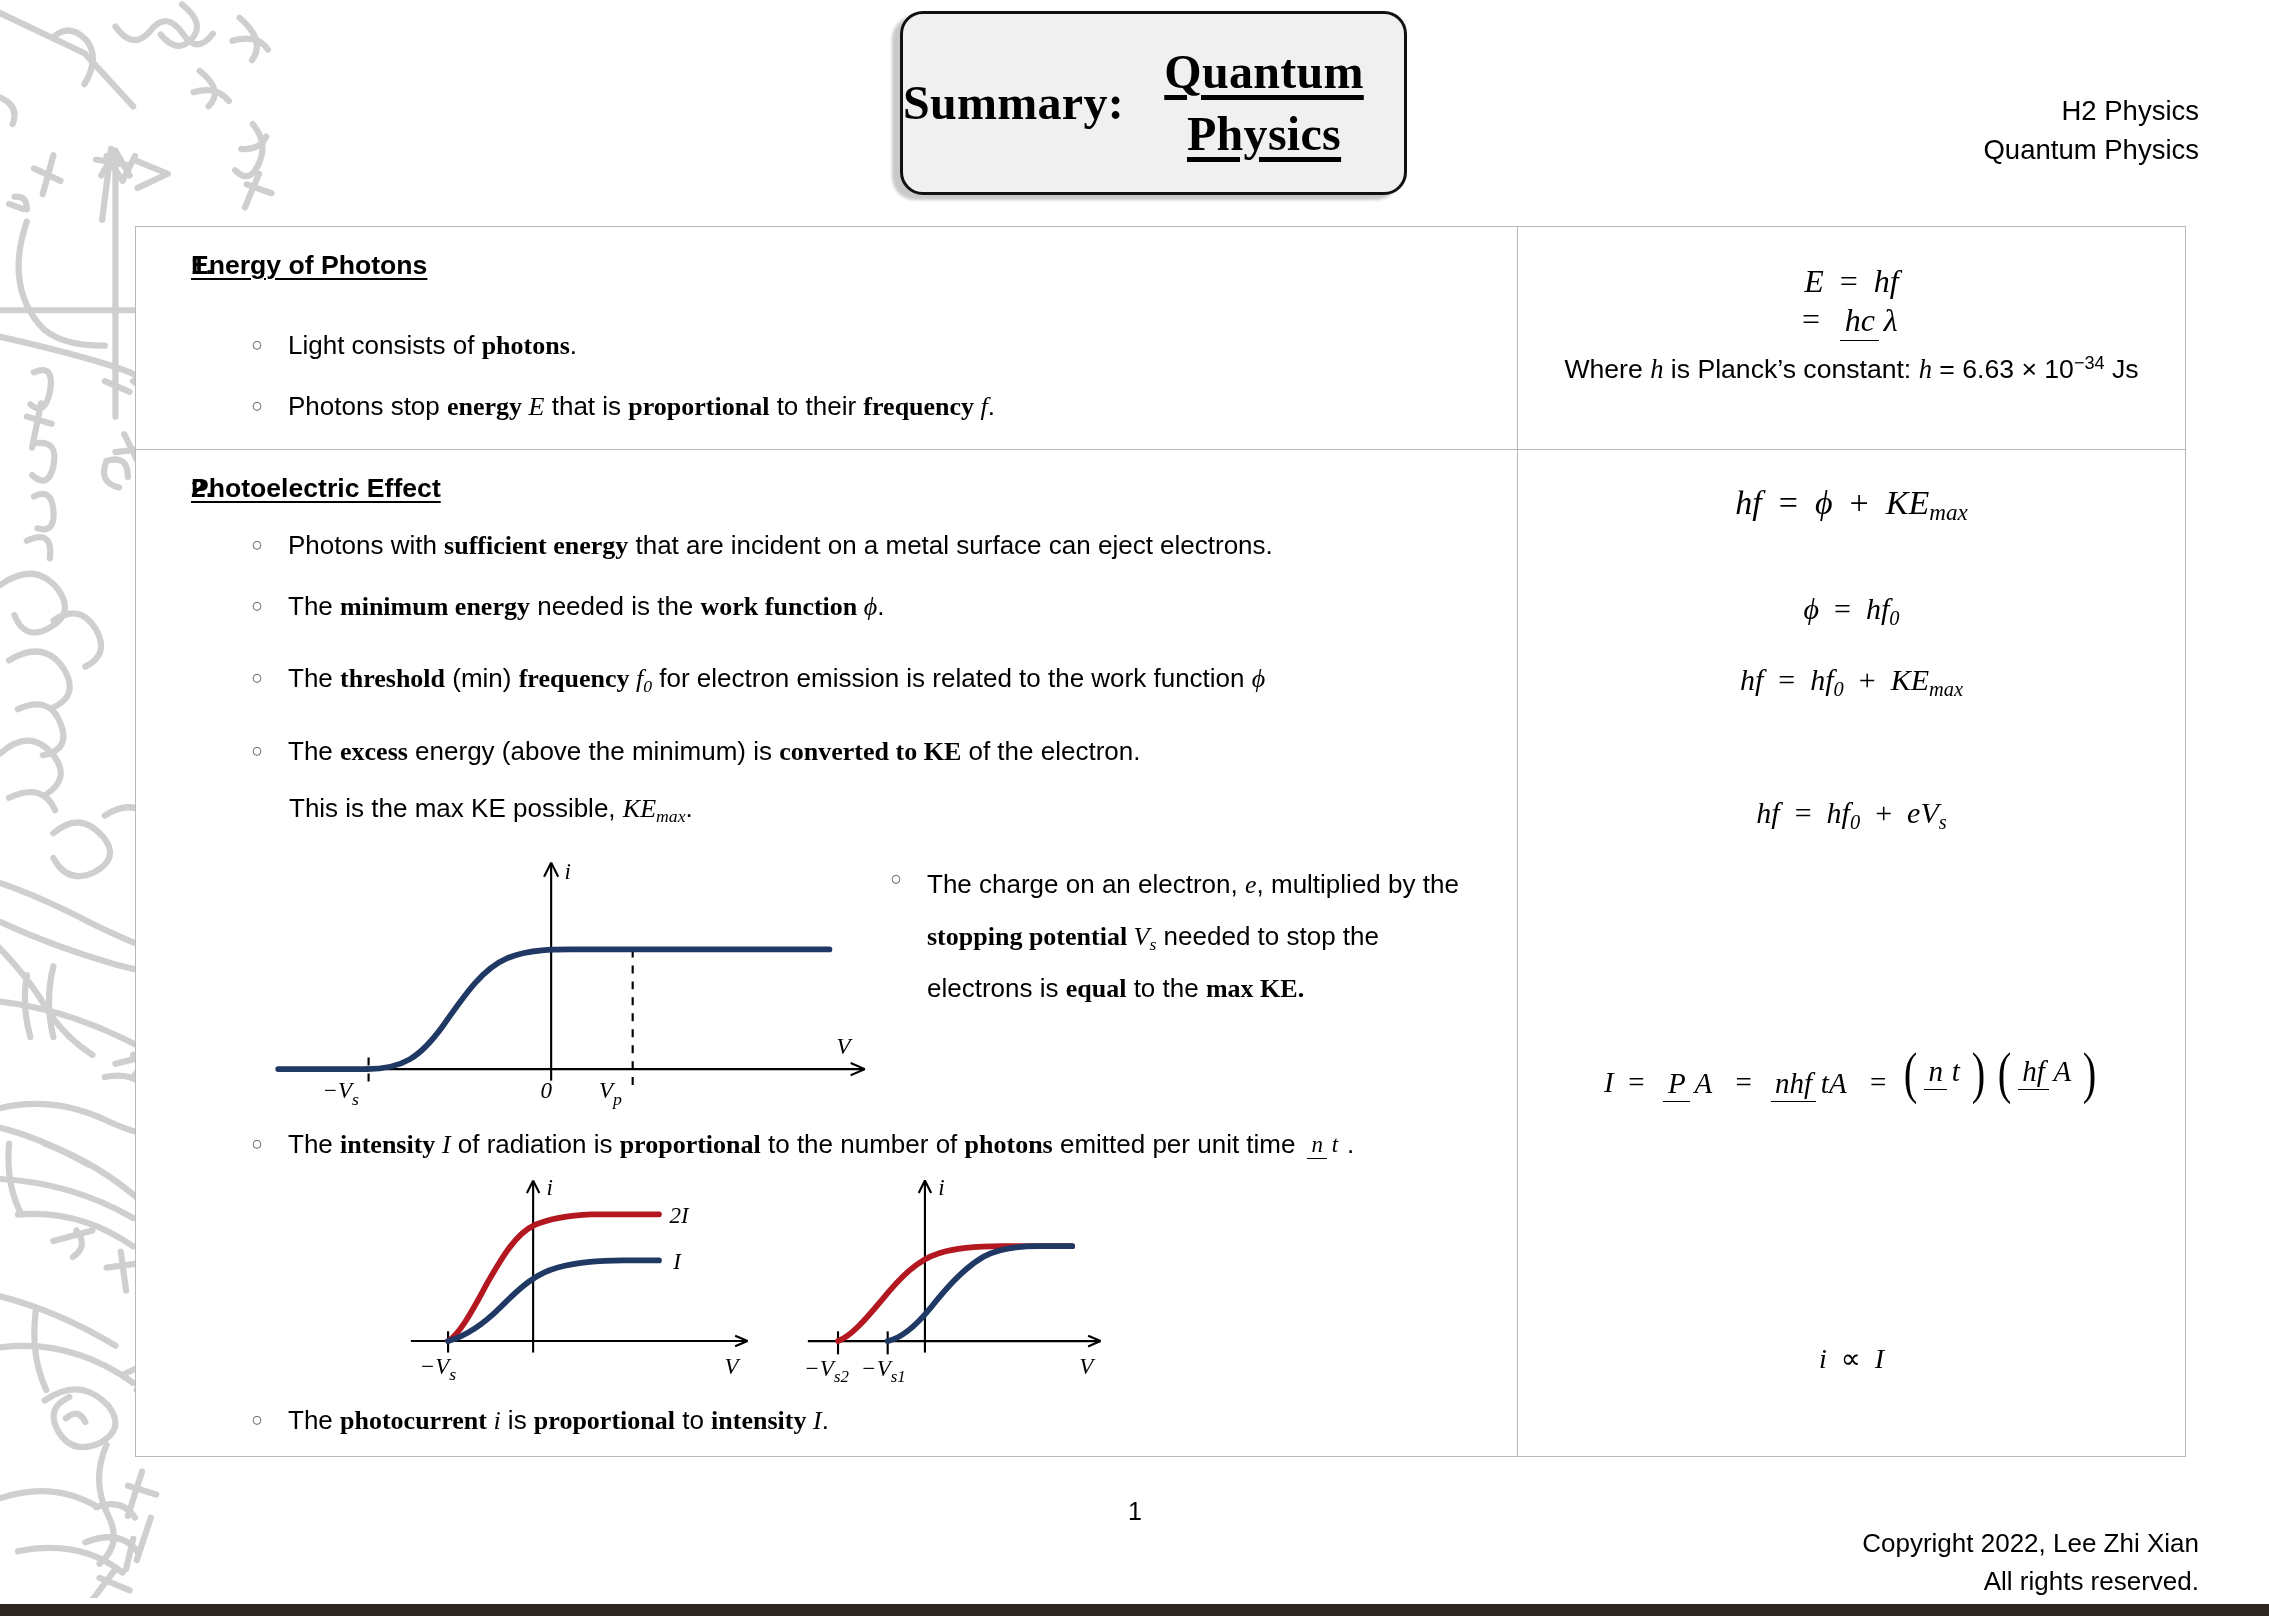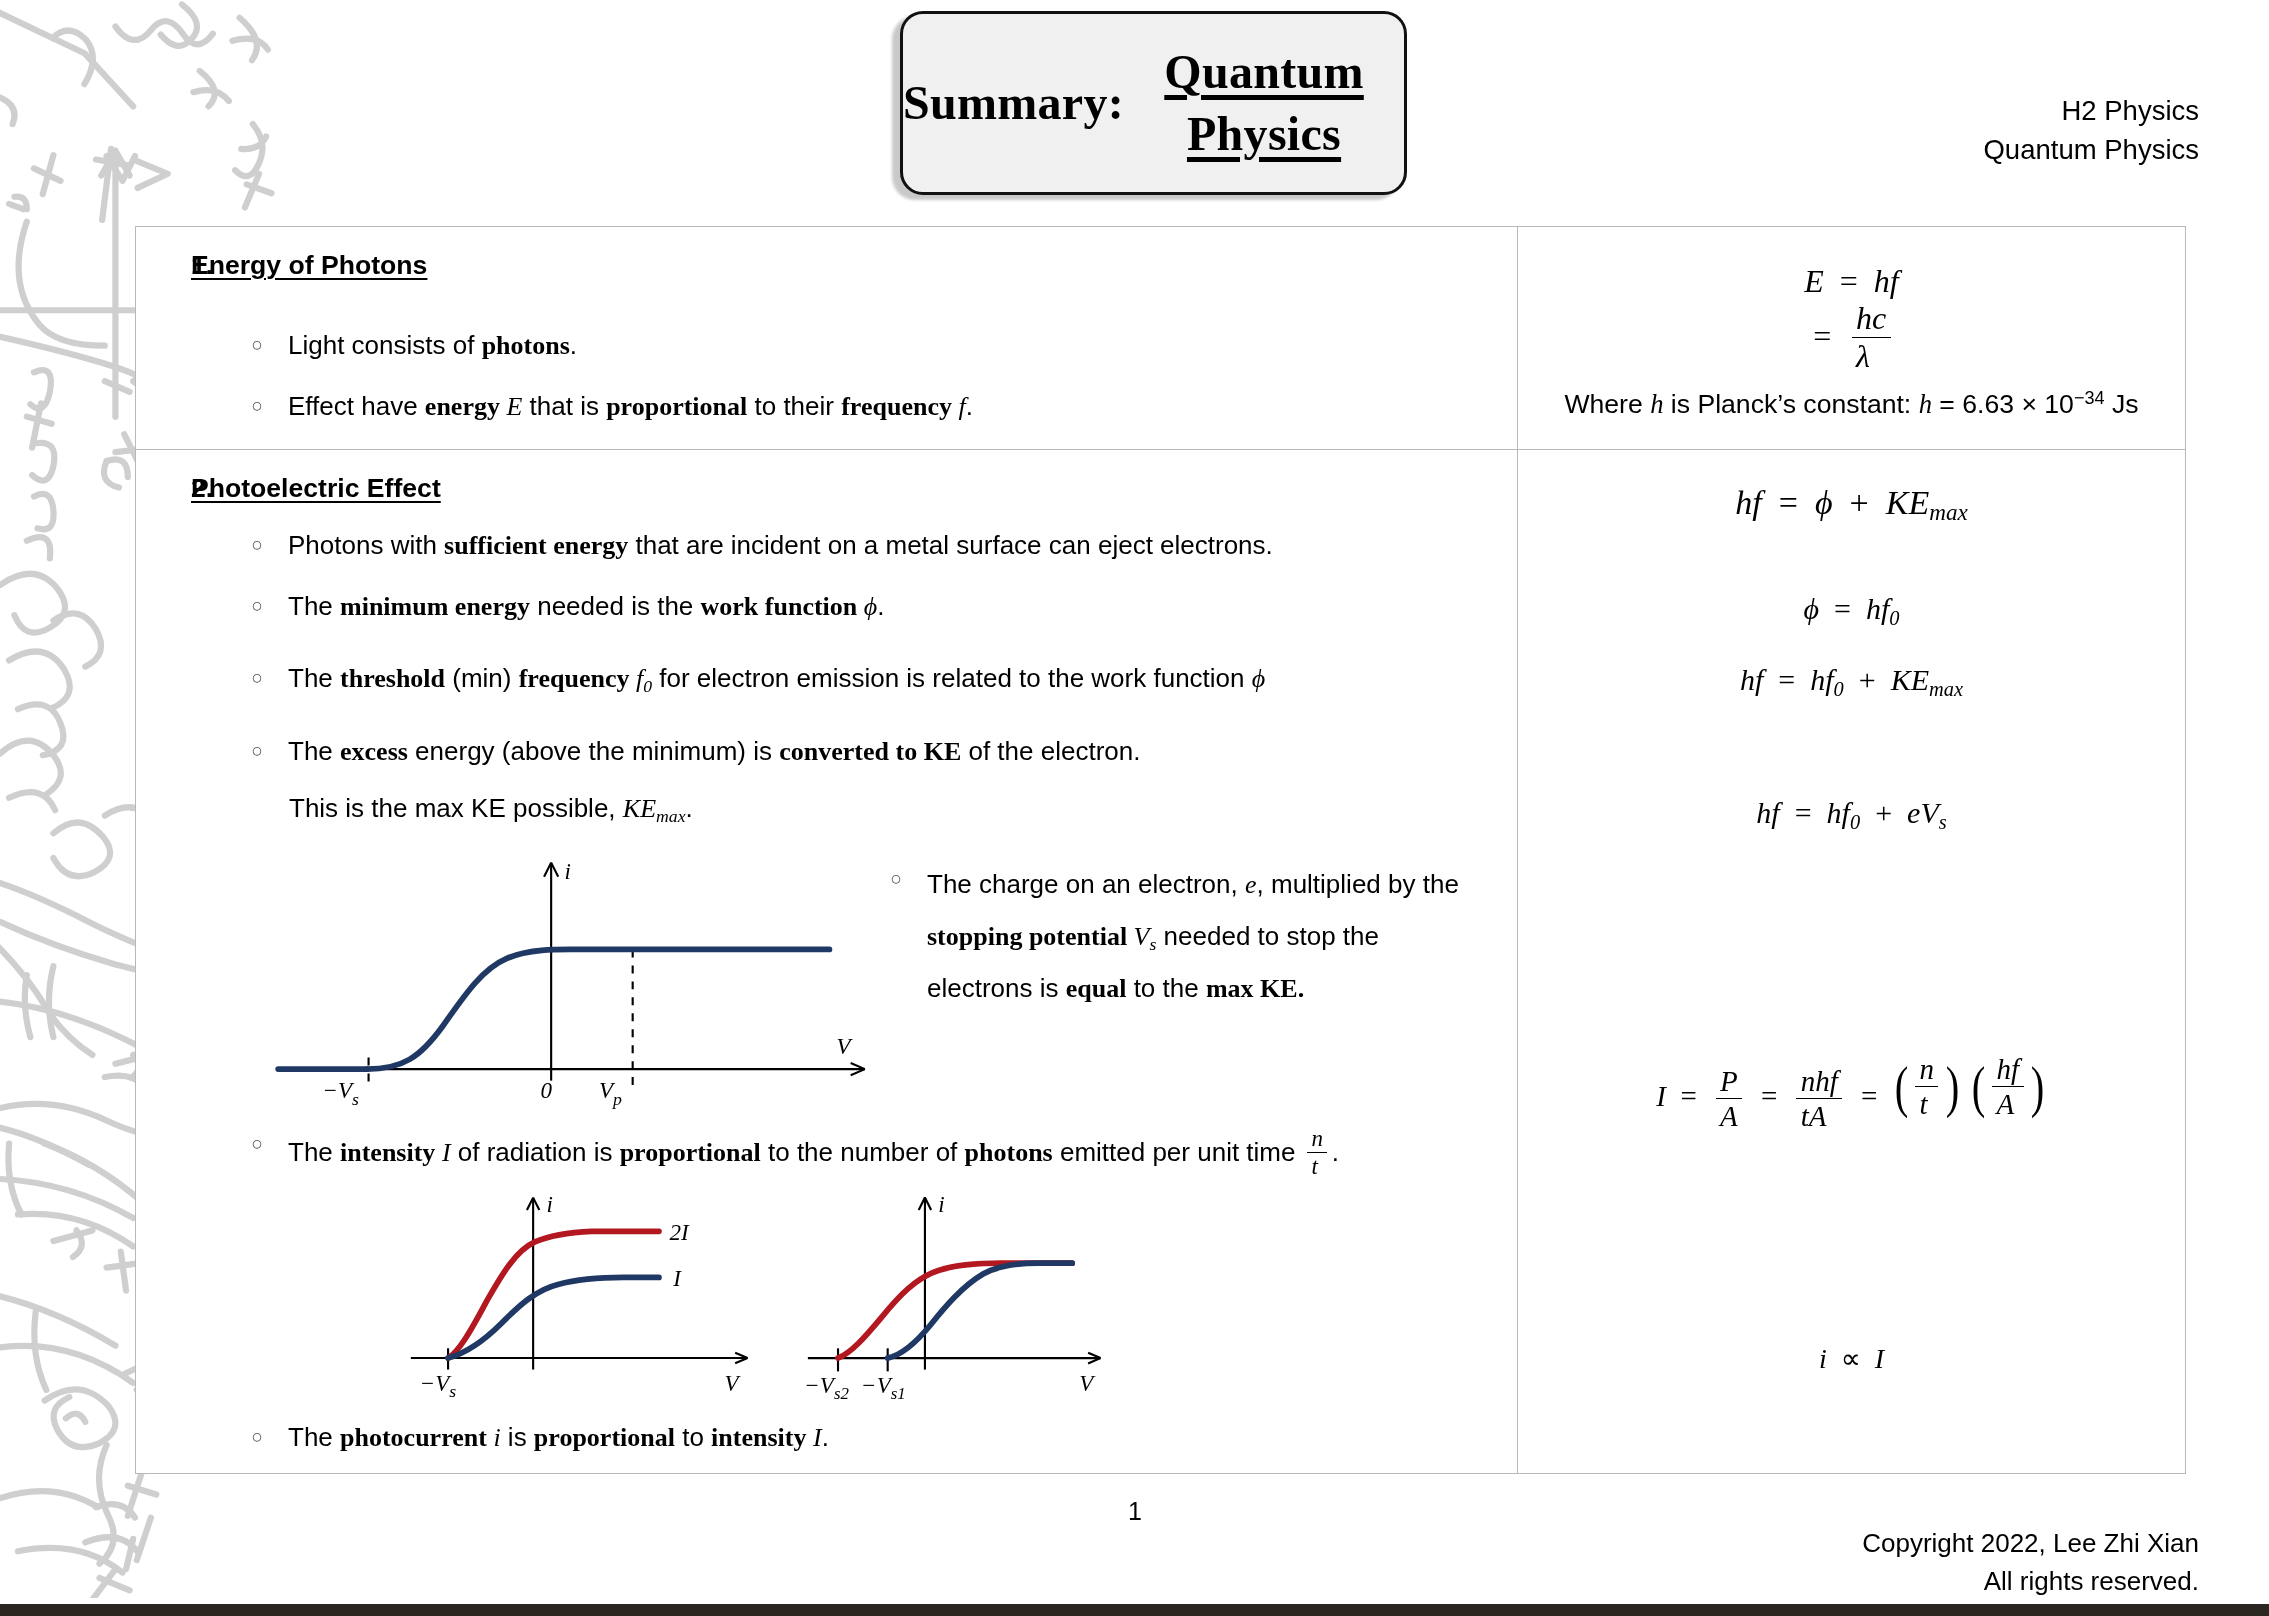--- a/index.html
+++ b/index.html
@@ -134,22 +134,22 @@
 
   
   .formula {
     font-family: "Liberation Serif", serif;
     font-style: italic;
     color: #000;
     text-align: center;
     white-space: nowrap;
   }
   .frac {
-    display: inline-flex; flex-direction: column;
-    vertical-align: middle; text-align: left;
+    display: inline-flex; flex-direction: row;
+    vertical-align: middle; text-align: center;
     margin: 0 4.4px; position: relative; top: -.05em;
   }
   .frac .num { padding: 0 4.4px; border-bottom: 1.8px solid #000; line-height: 1.18; }
   .frac .den { padding: 0 4.4px; line-height: 1.18; }
   .paren {
     display: inline-flex; align-items: center;
     font-family: "Liberation Serif", serif;
   }
   .paren > .pl, .paren > .pr {
     font-size: 1.95em; font-style: normal; line-height: .72;
@@ -284,21 +284,21 @@
           <span class="sec-title">Energy of Photons</span>
         </div>
 
         <div class="bullet" style="margin-top:46px;">
           <span class="marker">○</span>
           <span class="btext"><span>Light consists of </span><b>photons</b><span>.</span></span>
         </div>
 
         <div class="bullet">
           <span class="marker">○</span>
-          <span class="btext"><span>Effect have </span><b>energy </b><span class="mi">E</span><span> that is </span><b>proportional</b><span> to their </span><b>frequency </b><span class="mi">f</span><span>.</span></span>
+          <span class="btext"><span>Photons stop </span><b>energy </b><span class="mi">E</span><span> that is </span><b>proportional</b><span> to their </span><b>frequency </b><span class="mi">f</span><span>.</span></span>
         </div>
       </div>
 
       <div class="cell-right">
         <div class="fcell">
           <div class="formula r1-f1">
             <span class="mi-up" style="font-style:italic">E</span>
             <span style="font-style:normal">&nbsp;=&nbsp;</span>
             <span style="font-style:italic">hf</span>
           </div>

